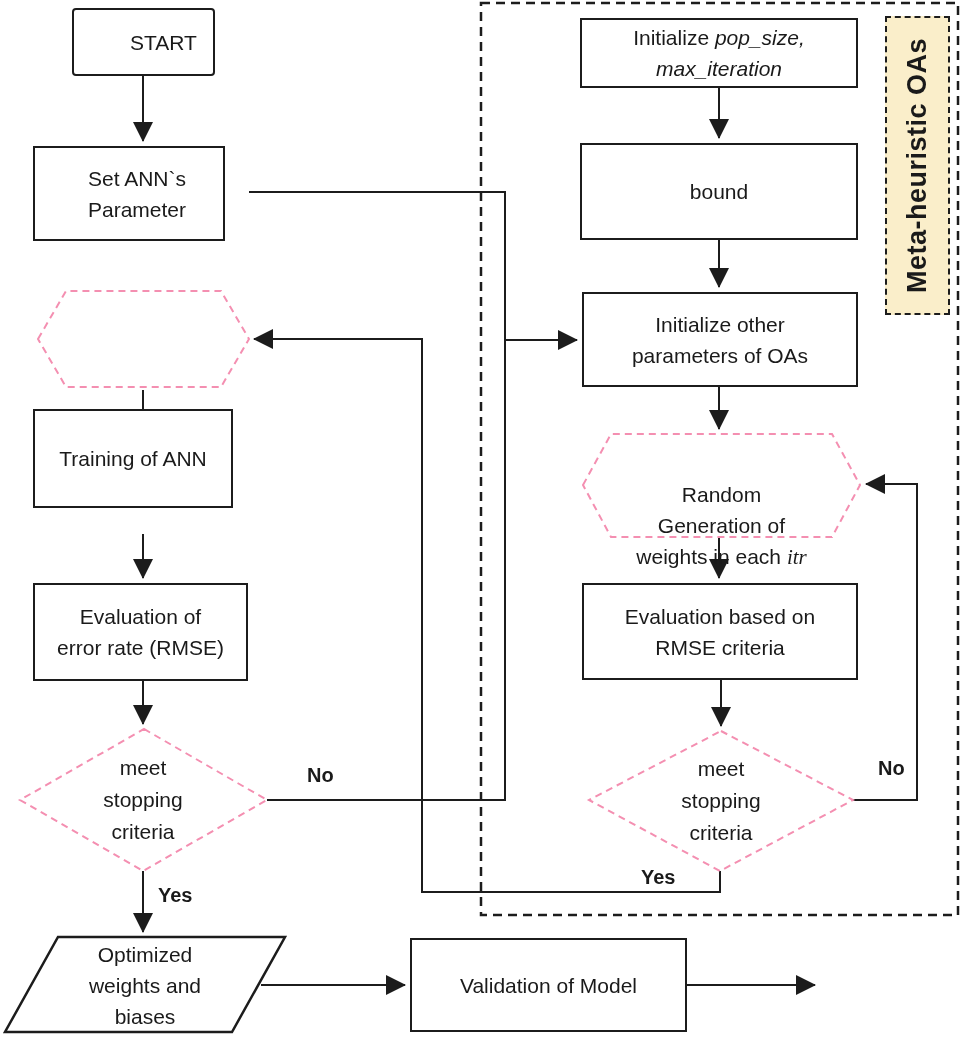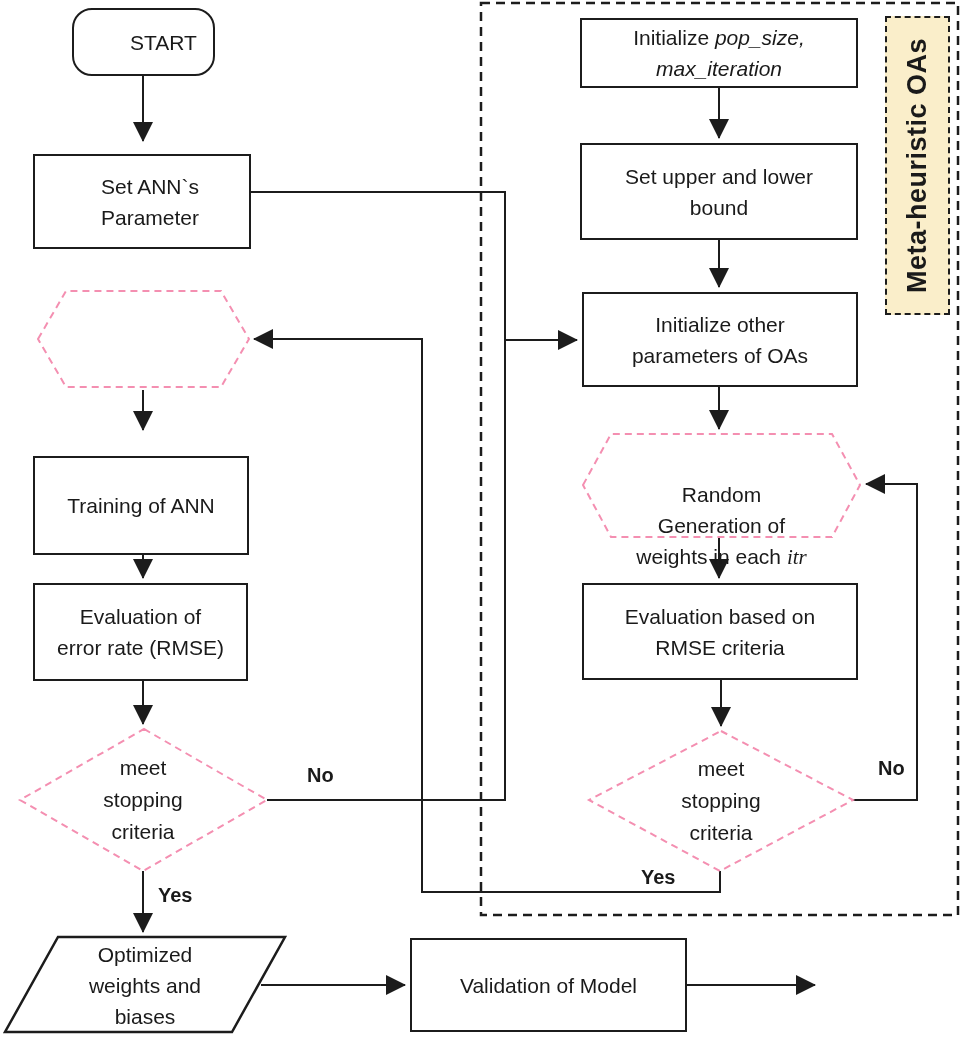--- a/index.html
+++ b/index.html
@@ -7,21 +7,21 @@
     position:relative;width:965px;height:1039px;background:#fff;overflow:hidden;
     font-family:"Liberation Sans",sans-serif;color:#1a1a1a;
   }
   .layer{position:absolute;left:0;top:0;}
   .node{
     position:absolute;box-sizing:border-box;background:#fff;
     border:2.5px solid #1c1c1c;
     display:flex;flex-direction:column;align-items:center;justify-content:center;
     text-align:center;font-size:21px;line-height:31px;
   }
-  .rounded{border-radius:20px;padding-left:40px;}
+  .rounded{border-radius:4px;padding-left:40px;}
   .label-only{
     position:absolute;box-sizing:border-box;border:none;background:transparent;
     display:flex;flex-direction:column;align-items:center;justify-content:center;
     text-align:center;font-size:21px;line-height:31px;
   }
   .line{white-space:nowrap;}
   .it{font-style:italic;}
   .it-serif{font-style:italic;font-family:"Liberation Serif",serif;}
   .edge-label{
     position:absolute;font-size:20px;font-weight:bold;white-space:nowrap;
@@ -83,27 +83,27 @@
   </svg>
 
   <div class="region-label">
     <span>Meta-heuristic OAs</span>
   </div>
 
   <div class="node rounded" style="left:72px;top:8px;width:143px;height:68px;">
     <div class="line">START</div>
   </div>
 
-  <div class="node" style="left:33px;top:154px;width:218px;height:95px;padding-left:16px;">
+  <div class="node" style="left:33px;top:146px;width:192px;height:95px;padding-left:16px;">
     <div class="line">Set ANN`s</div>
     <div class="line">Parameter</div>
   </div>
 
 
-  <div class="node" style="left:33px;top:456px;width:216px;height:99px;">
+  <div class="node" style="left:33px;top:409px;width:200px;height:99px;">
     <div class="line">Training of ANN</div>
   </div>
 
   <div class="node" style="left:33px;top:583px;width:215px;height:98px;">
     <div class="line">Evaluation of</div>
     <div class="line">error rate (RMSE)</div>
   </div>
 
   <div class="label-only" style="left:53px;top:742px;width:180px;height:116px;line-height:32px;">
     <div class="line">meet</div>
@@ -125,21 +125,20 @@
   <div class="node" style="left:580px;top:18px;width:278px;height:70px;">
     <div class="line">
       <span>Initialize </span><span class="it">pop_size,</span>
     </div>
     <div class="line">
       <span class="it">max_iteration</span>
     </div>
   </div>
 
   <div class="node" style="left:580px;top:143px;width:278px;height:97px;">
-    <div class="line">Set upper and lower</div>
     <div class="line">bound</div>
   </div>
 
   <div class="node" style="left:582px;top:292px;width:276px;height:95px;">
     <div class="line">Initialize other</div>
     <div class="line">parameters of OAs</div>
   </div>
 
   <div class="label-only" style="left:593px;top:436px;width:257px;height:99px;margin-top:40px;">
     <div class="line">Random</div>

